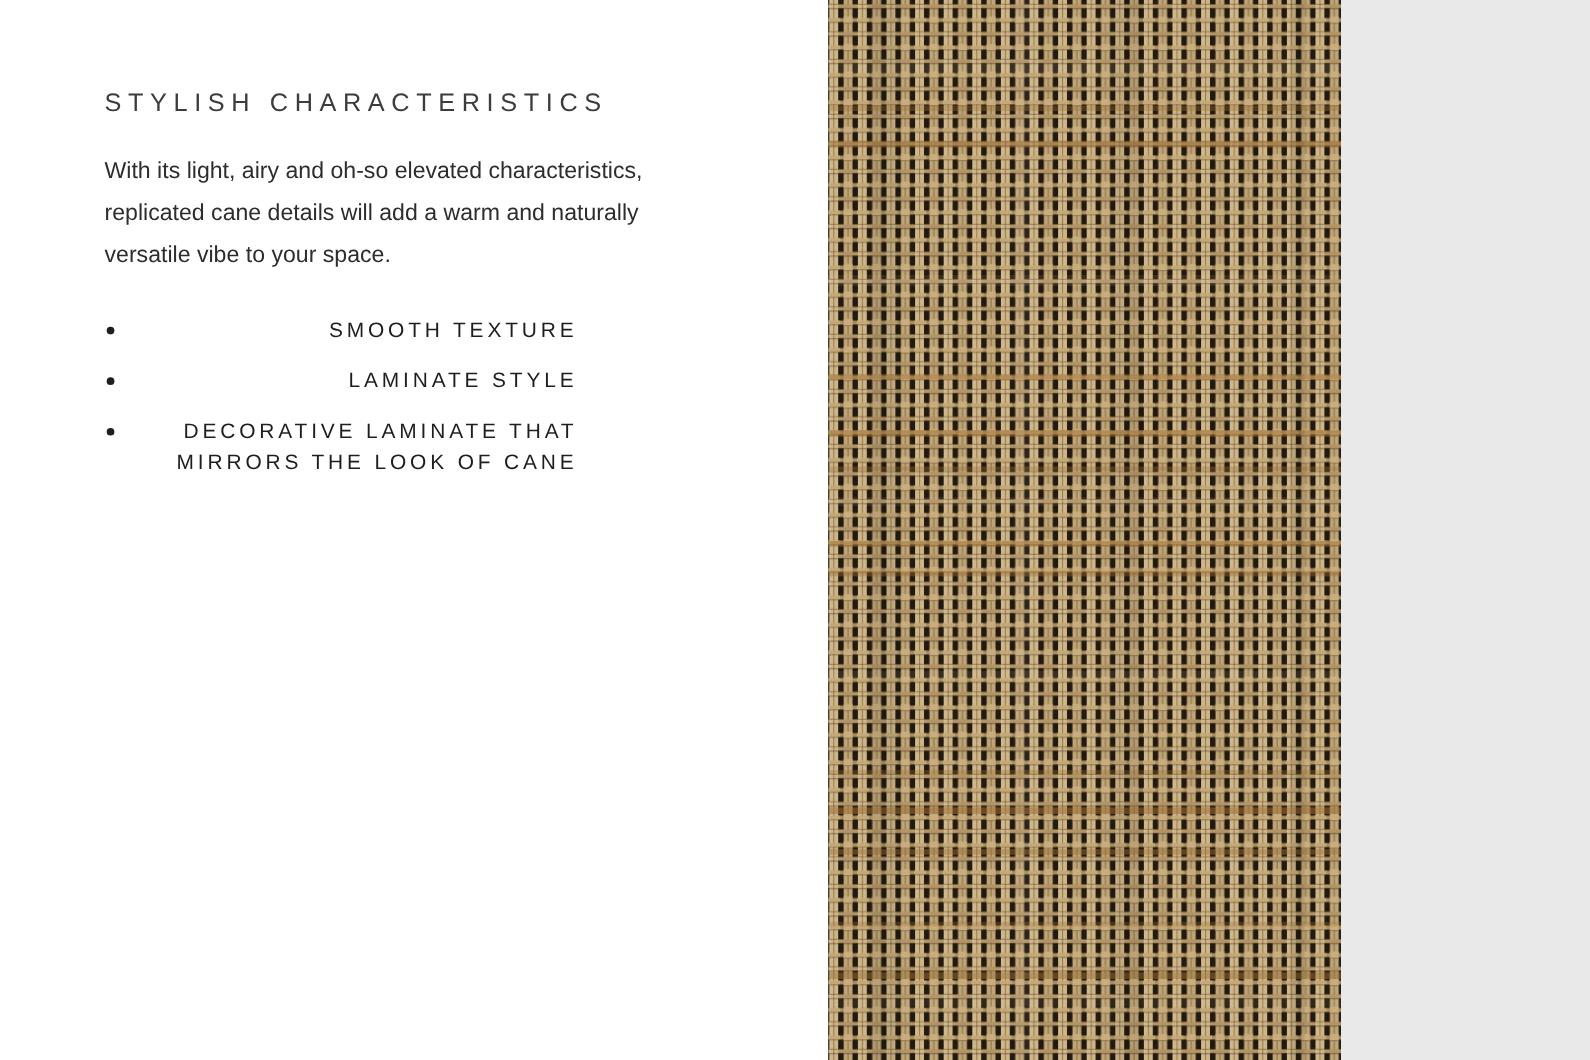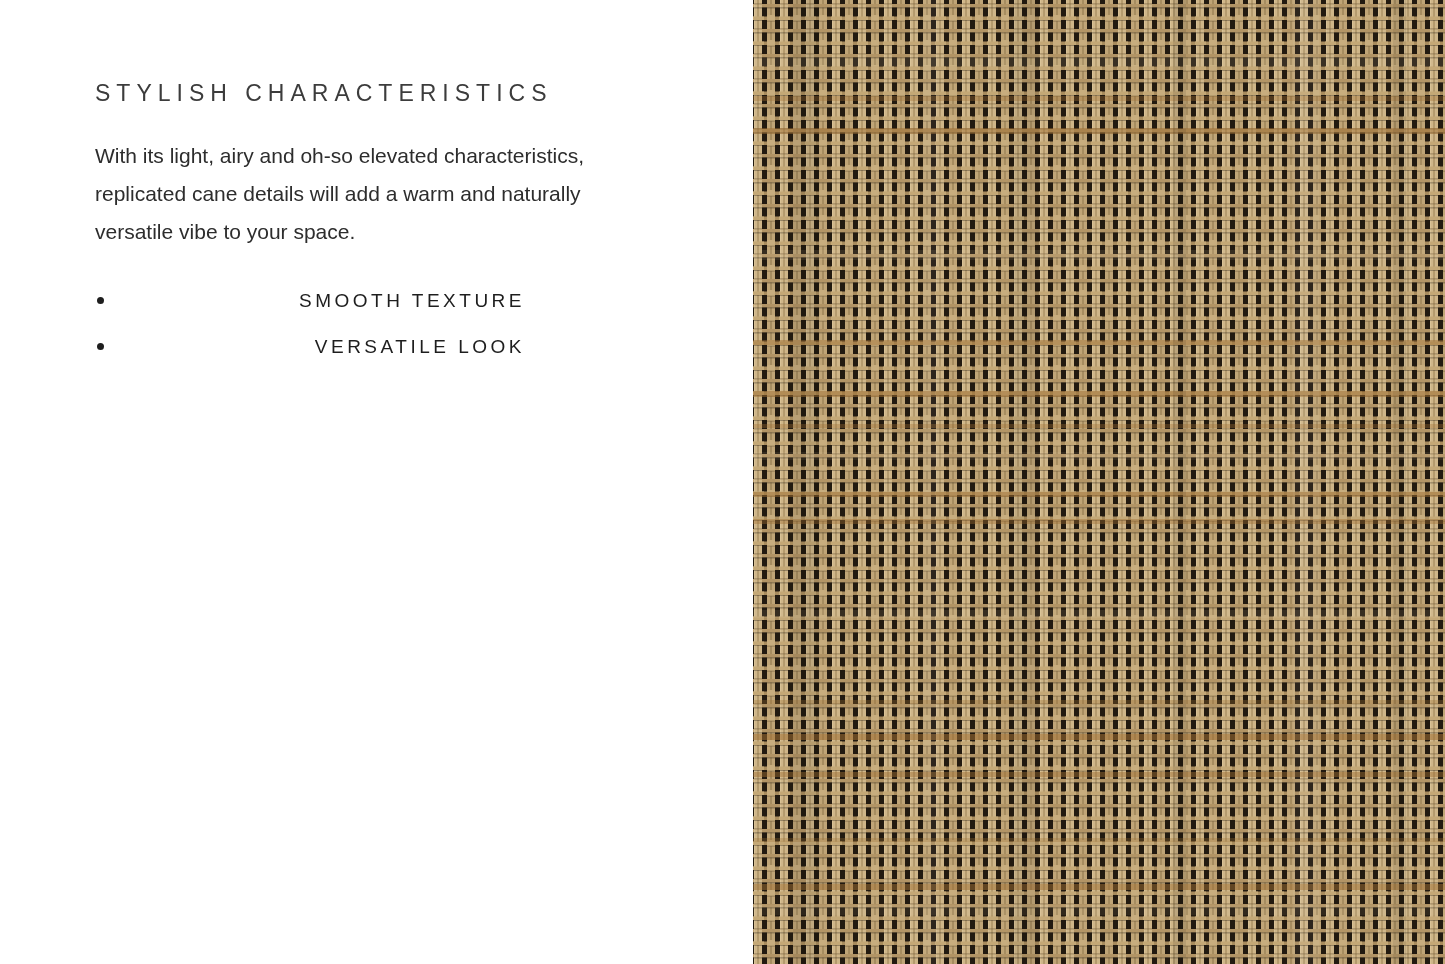--- a/index.html
+++ b/index.html
@@ -8,21 +8,21 @@
     --heading-color:#383838;
     --body-color:#2d2d2d;
     --bullet-color:#1e1e1e;
     --texture-bg:#221a10;
   }
   *{margin:0;padding:0;box-sizing:border-box;}
   html,body{background:#e9e9e9;}
   body{font-family:"Liberation Sans","DejaVu Sans",sans-serif;}
   .page{
     position:relative;
-    width:1445px;height:964px;
+    width:1219px;height:964px;
     background:var(--panel-bg);
     overflow:hidden;
     display:flex;
   }
   .text-panel{
     width:753px;height:964px;
     padding:80px 40px 0 95px;
     background:var(--panel-bg);
     flex:0 0 auto;
   }
@@ -90,21 +90,25 @@
 
     <p class="description">With its light, airy and oh-so elevated characteristics, replicated cane details will add a warm and naturally versatile vibe to your space.</p>
 
     <ul class="features">
       <li>
         <span class="dot"></span>
         <span>SMOOTH TEXTURE</span>
       </li>
       <li>
         <span class="dot"></span>
-        <span>VERSATILE LOOK</span>
+        <span>LAMINATE STYLE</span>
+      </li>
+      <li>
+        <span class="dot"></span>
+        <span>DECORATIVE LAMINATE THAT MIRRORS THE LOOK OF CANE</span>
       </li>
     </ul>
   </section>
 
   <div class="texture-panel">
     <svg viewBox="0 0 692 964" preserveAspectRatio="none" aria-hidden="true">
       <defs>
         <pattern id="weave" width="26" height="25" patternUnits="userSpaceOnUse">
 
           <rect width="26" height="25" fill="#221a10"></rect>

